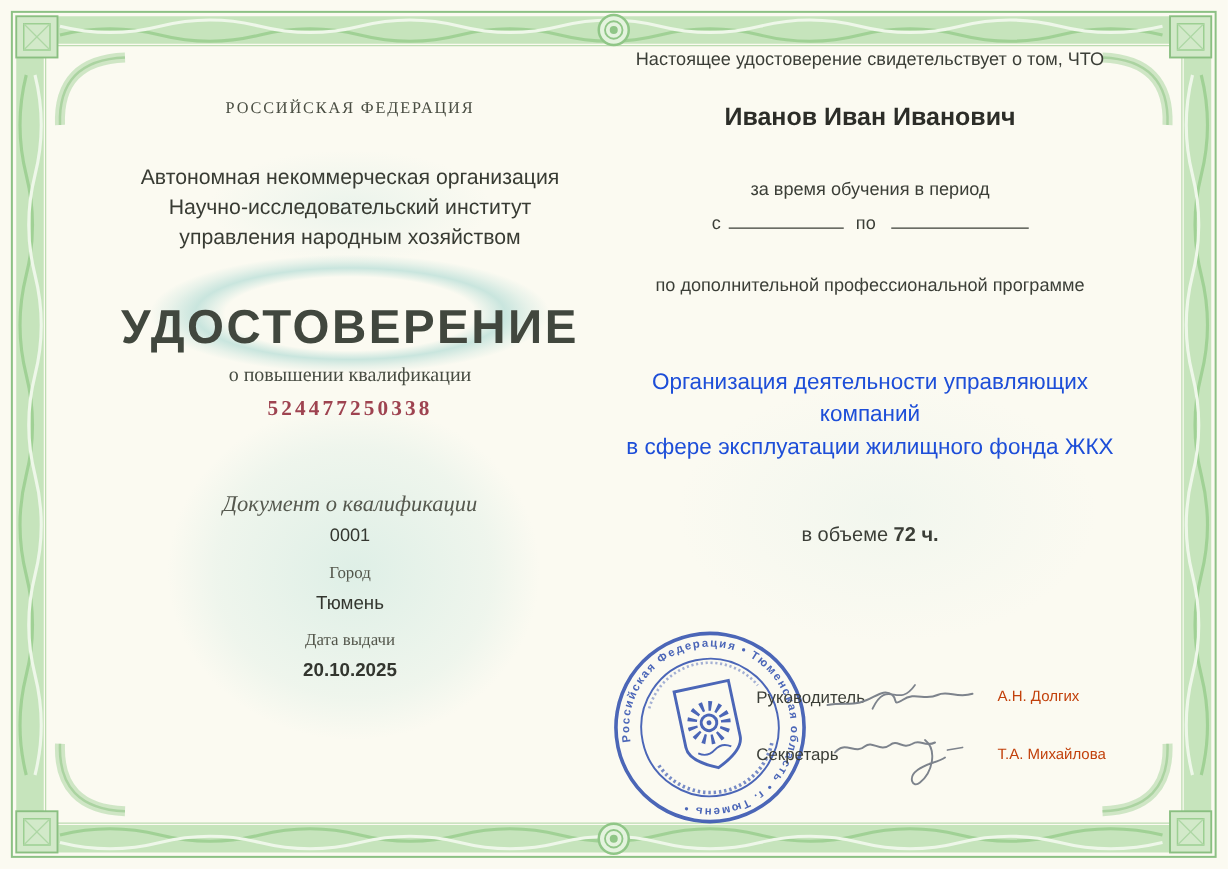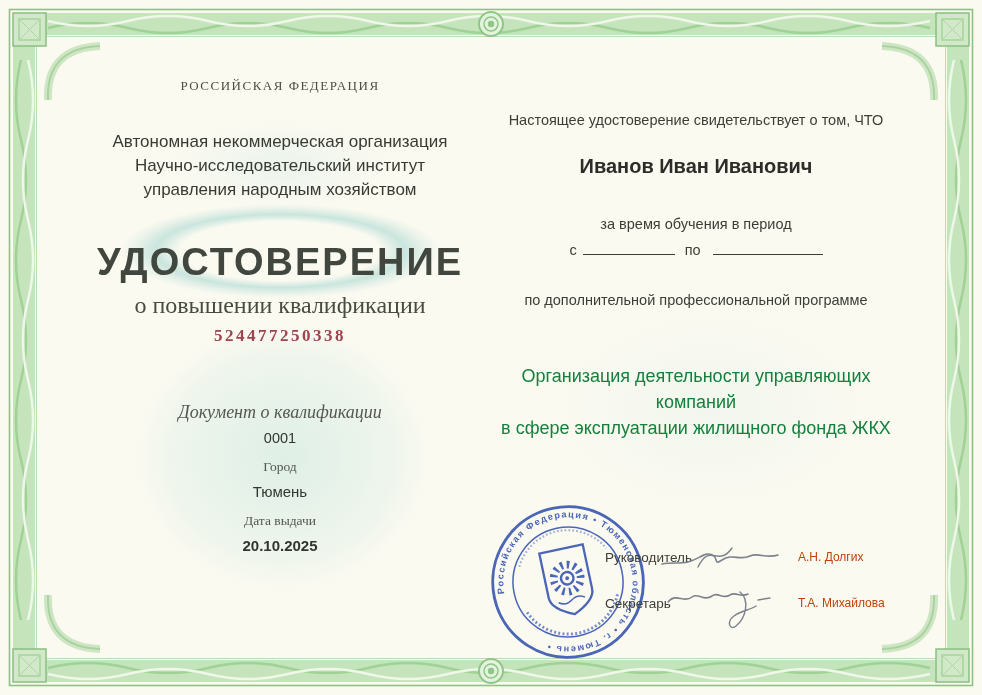--- a/index.html
+++ b/index.html
@@ -48,21 +48,21 @@
     font-size:17px;line-height:1.4;color:#383b33;
   }
   .cert-title{
     margin-top:40px;
     font-family:Liberation Sans, sans-serif;
     font-weight:bold;font-size:38px;letter-spacing:2px;color:#41473e;
   }
   .cert-subtitle{
     margin-top:8px;
     font-family:"Liberation Serif",serif;
-    font-size:24px;color:#474c42;
+    font-size:16px;color:#474c42;
   }
   .cert-number{
     margin-top:7px;
     font-family:"Liberation Serif",serif;
     font-weight:bold;font-size:17px;letter-spacing:2.5px;color:#9e4350;
   }
   .doc-type{
     margin-top:56px;
     font-family:"Liberation Serif",serif;
     font-style:italic;font-size:18px;color:#55584e;
@@ -76,32 +76,32 @@
   .city-label{margin-top:13px;}
   .city-value{margin-top:8px;font-size:15px;color:#33362f;}
   .date-label{margin-top:13px;}
   .date-value{margin-top:8px;font-size:15px;font-weight:bold;color:#33362f;}
 
   
   .right-col{
     position:absolute;left:480px;top:0;width:432px;
     text-align:center;color:#3b3e37;
   }
-  .statement{margin-top:112px;font-size:14.5px;}
+  .statement{margin-top:40px;font-size:14.5px;}
   .holder-name{margin-top:27px;font-size:20px;font-weight:bold;color:#2c2d28;}
   .period{margin-top:38px;font-size:14.5px;}
   .blanks{margin-top:10px;font-size:14.5px;}
   .blank{
     display:inline-block;vertical-align:baseline;
     border-bottom:1.5px solid #3b3e37;height:12px;
   }
   .blank-from{width:92px;margin:0 10px 0 6px;}
   .blank-to{width:110px;margin-left:12px;}
   .completed{margin-top:32px;font-size:14.5px;line-height:1.45;}
-  .program{margin-top:52px;font-size:18px;line-height:1.45;color:#15803d;}
+  .program{margin-top:52px;font-size:18px;line-height:1.45;color:#1d4ed8;}
   .volume{margin-top:50px;font-size:16px;}
   .volume b{font-weight:bold;}
 
   
   .sig-area{position:absolute;left:480px;top:538px;width:440px;height:120px;}
   .sig-row{position:absolute;left:0;width:100%;height:40px;}
   .sig-row-1{top:8px;}
   .sig-row-2{top:54px;}
   .sig-label{position:absolute;left:125px;top:4px;font-size:13.5px;color:#3b3e37;}
   .sig-name{position:absolute;left:318px;top:4px;font-size:12px;color:#c2410c;white-space:nowrap;}
@@ -196,20 +196,24 @@
     <div class="blanks">
       <span>с</span><span class="blank blank-from"></span><span>по</span><span class="blank blank-to"></span>
     </div>
     <div class="completed">
       <span style="display:block">по дополнительной профессиональной программе</span>
     </div>
     <div class="program">
       <span style="display:block">Организация деятельности управляющих компаний</span>
       <span style="display:block">в сфере эксплуатации жилищного фонда ЖКХ</span>
     </div>
+    <div class="volume">
+      <span>в объеме</span>
+      <b>72 ч.</b>
+    </div>
   </div>
 
   <svg class="stamp" viewBox="0 0 170 170">
     <defs>
       <path id="ringPath" d="M85,85 m-67,0 a67,67 0 1,1 134,0 a67,67 0 1,1 -134,0"></path>
     </defs>
     <circle cx="85" cy="85" r="78" fill="none" stroke="#3352b0" stroke-width="3"></circle>
     <circle cx="85" cy="85" r="57" fill="none" stroke="#3352b0" stroke-width="1.6"></circle>
     <text font-family="Liberation Sans, sans-serif" font-size="9.5" font-weight="bold" fill="#3352b0" letter-spacing="1.4">
       <textPath href="#ringPath" startOffset="2">Российская Федерация • Тюменская область • г. Тюмень •</textPath>

